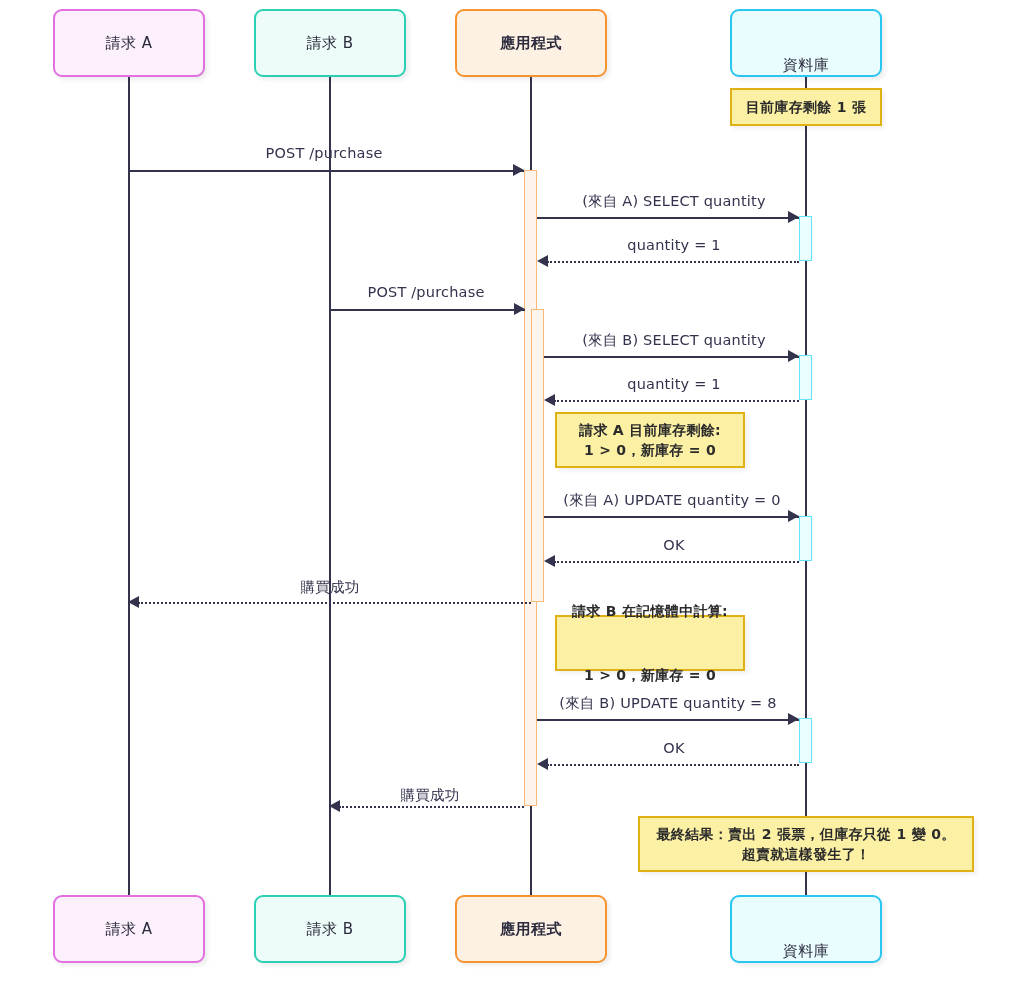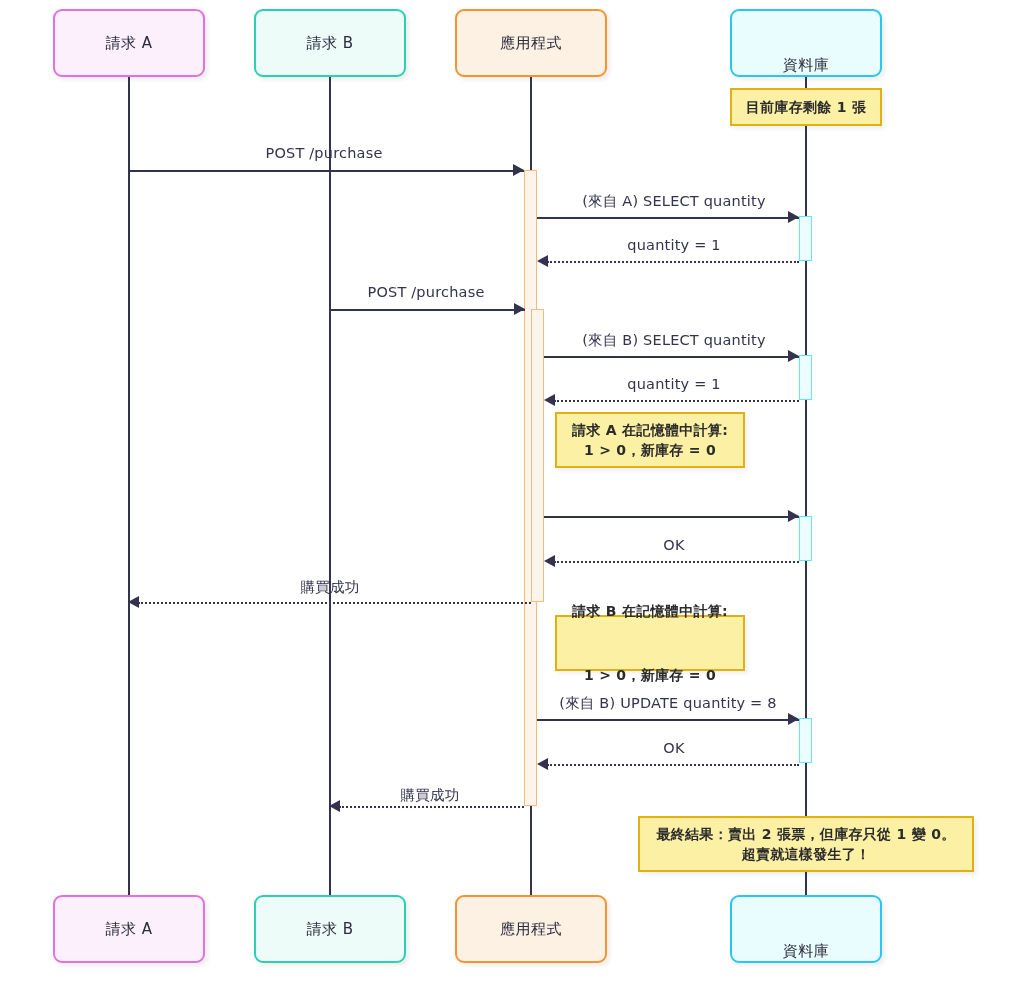--- a/index.html
+++ b/index.html
@@ -32,21 +32,21 @@
     display: flex;
     align-items: center;
     justify-content: center;
     font-size: 15px;
     color: #2b2b3d;
     letter-spacing: .5px;
     box-shadow: 3px 3px 4px rgba(0,0,0,0.07);
   }
   .actor-a  { border-color: #e36fe0; background: #fdf0fd; }
   .actor-b  { border-color: #2bd0b4; background: #edfcf8; }
-  .actor-ap { border-color: #f59331; background: #fdf1e4; }
+  .actor-ap { border-color: #f59331; background: #fdf1e4; font-weight: bold; }
   .actor-db { border-color: #29c6f0; background: #e9fcfe; align-items: flex-end; }
 
   
   .lifeline {
     position: absolute;
     width: 2px;
     background: #33334d;
   }
 
   
@@ -162,24 +162,25 @@
 
   <div class="msg-label" style="left:670px; top:331px;">(來自 B) SELECT quantity</div>
   <div class="msg solid" style="left:540px; top:356px; width:255px;"></div>
   <div class="arrowhead right" style="left:784px; top:350px;"></div>
 
   <div class="msg-label" style="left:670px; top:376px;">quantity = 1</div>
   <div class="msg dotted" style="left:550px; top:400px; width:245px;"></div>
   <div class="arrowhead left" style="left:540px; top:394px;"></div>
 
   <div class="note" style="left:551px; top:412px; width:190px; height:56px;">
-    <span>請求 A 在記憶體中計算:</span>
+    <span>請求 A 目前庫存剩餘:</span>
     <span>1 &gt; 0，新庫存 = 0</span>
   </div>
 
+  <div class="msg-label" style="left:668px; top:491px;">(來自 A) UPDATE quantity = 0</div>
   <div class="msg solid" style="left:540px; top:516px; width:255px;"></div>
   <div class="arrowhead right" style="left:784px; top:510px;"></div>
 
   <div class="msg-label" style="left:670px; top:537px;">OK</div>
   <div class="msg dotted" style="left:550px; top:561px; width:245px;"></div>
   <div class="arrowhead left" style="left:540px; top:555px;"></div>
 
   <div class="msg-label" style="left:326px; top:578px;">購買成功</div>
   <div class="msg dotted" style="left:134px; top:602px; width:393px;"></div>
   <div class="arrowhead left" style="left:124px; top:596px;"></div>

